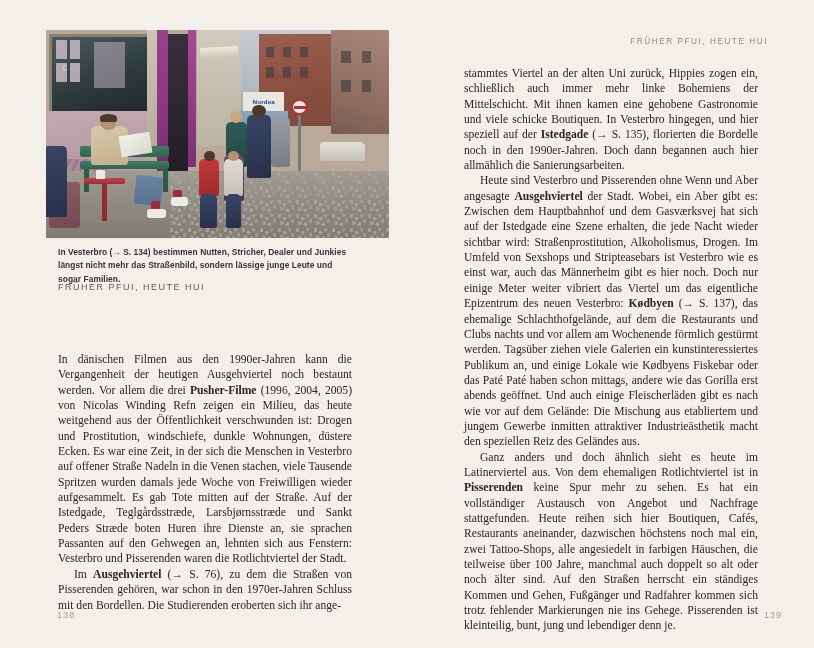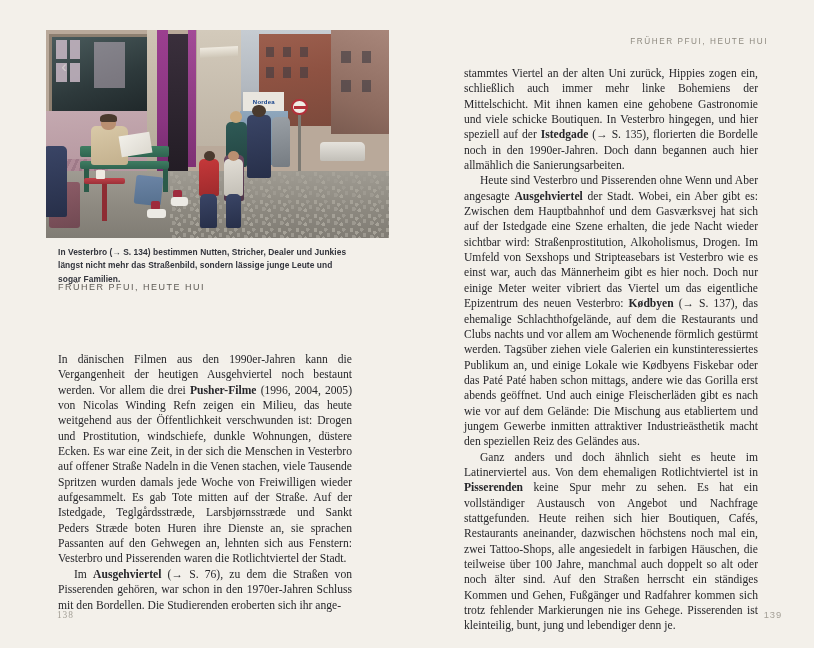--- a/index.html
+++ b/index.html
@@ -320,21 +320,21 @@
 
   
   .folio {
     position: absolute;
     bottom: 28px;
     font-family: "Liberation Sans", sans-serif;
     font-size: 9.4px;
     color: #a39f96;
     letter-spacing: .9px;
   }
-  .folio-left  { left: 57px; font-family: Liberation Serif, serif; }
+  .folio-left  { left: 57px; }
   .folio-right { right: 32px; }
 </style>
 </head>
 <body>
 
 <div class="page">
 
   <div class="running-header">FRÜHER PFUI, HEUTE HUI</div>
 
   <div class="figure">

